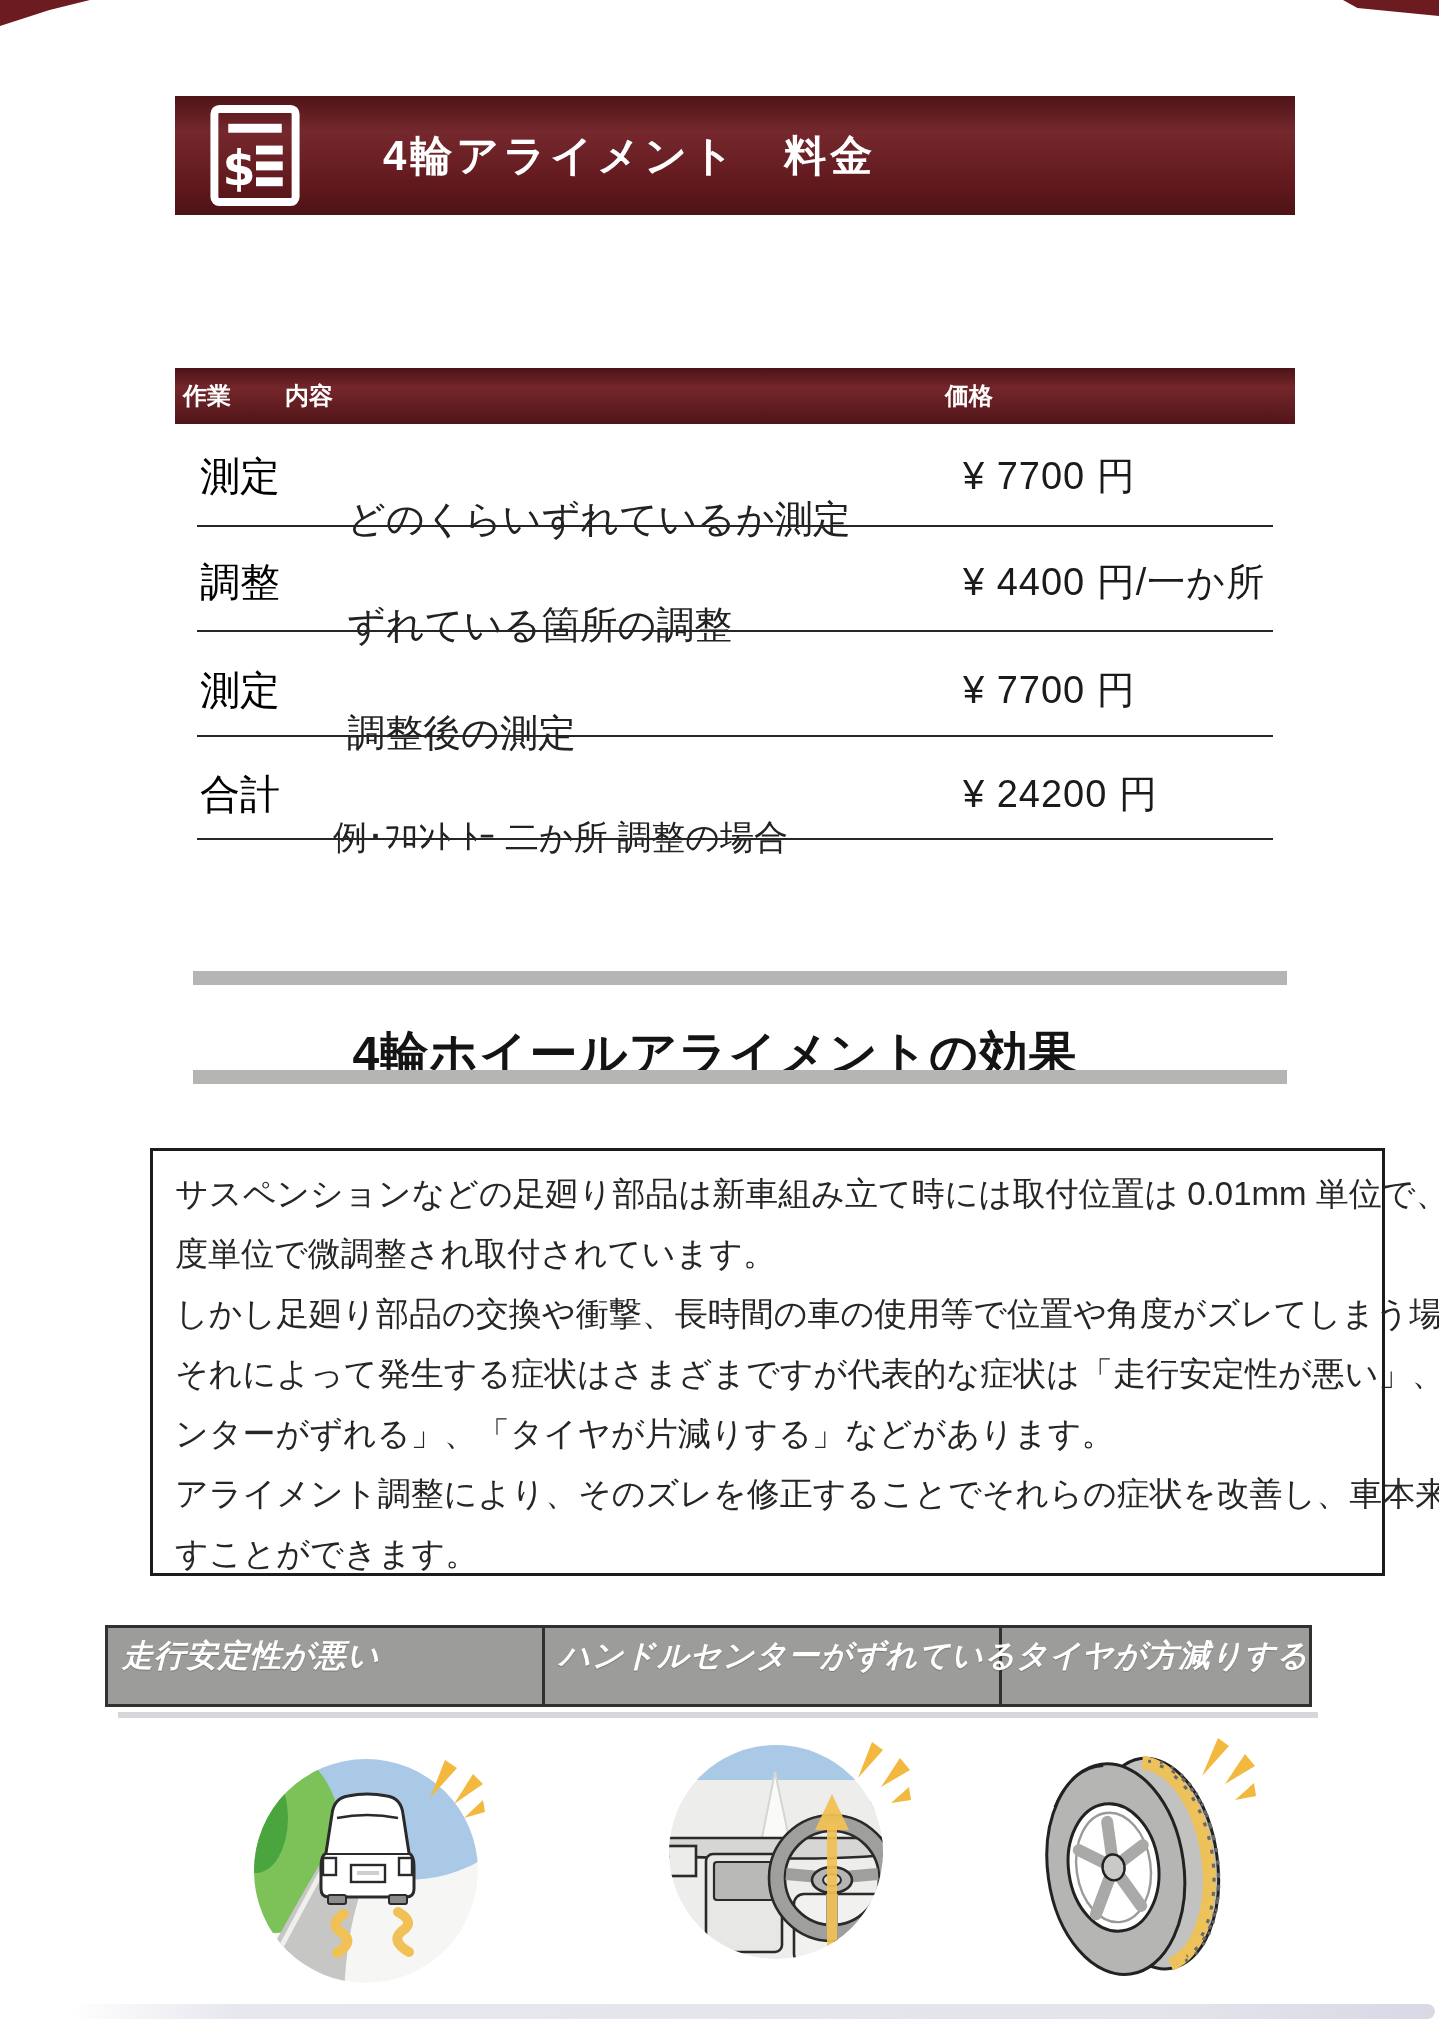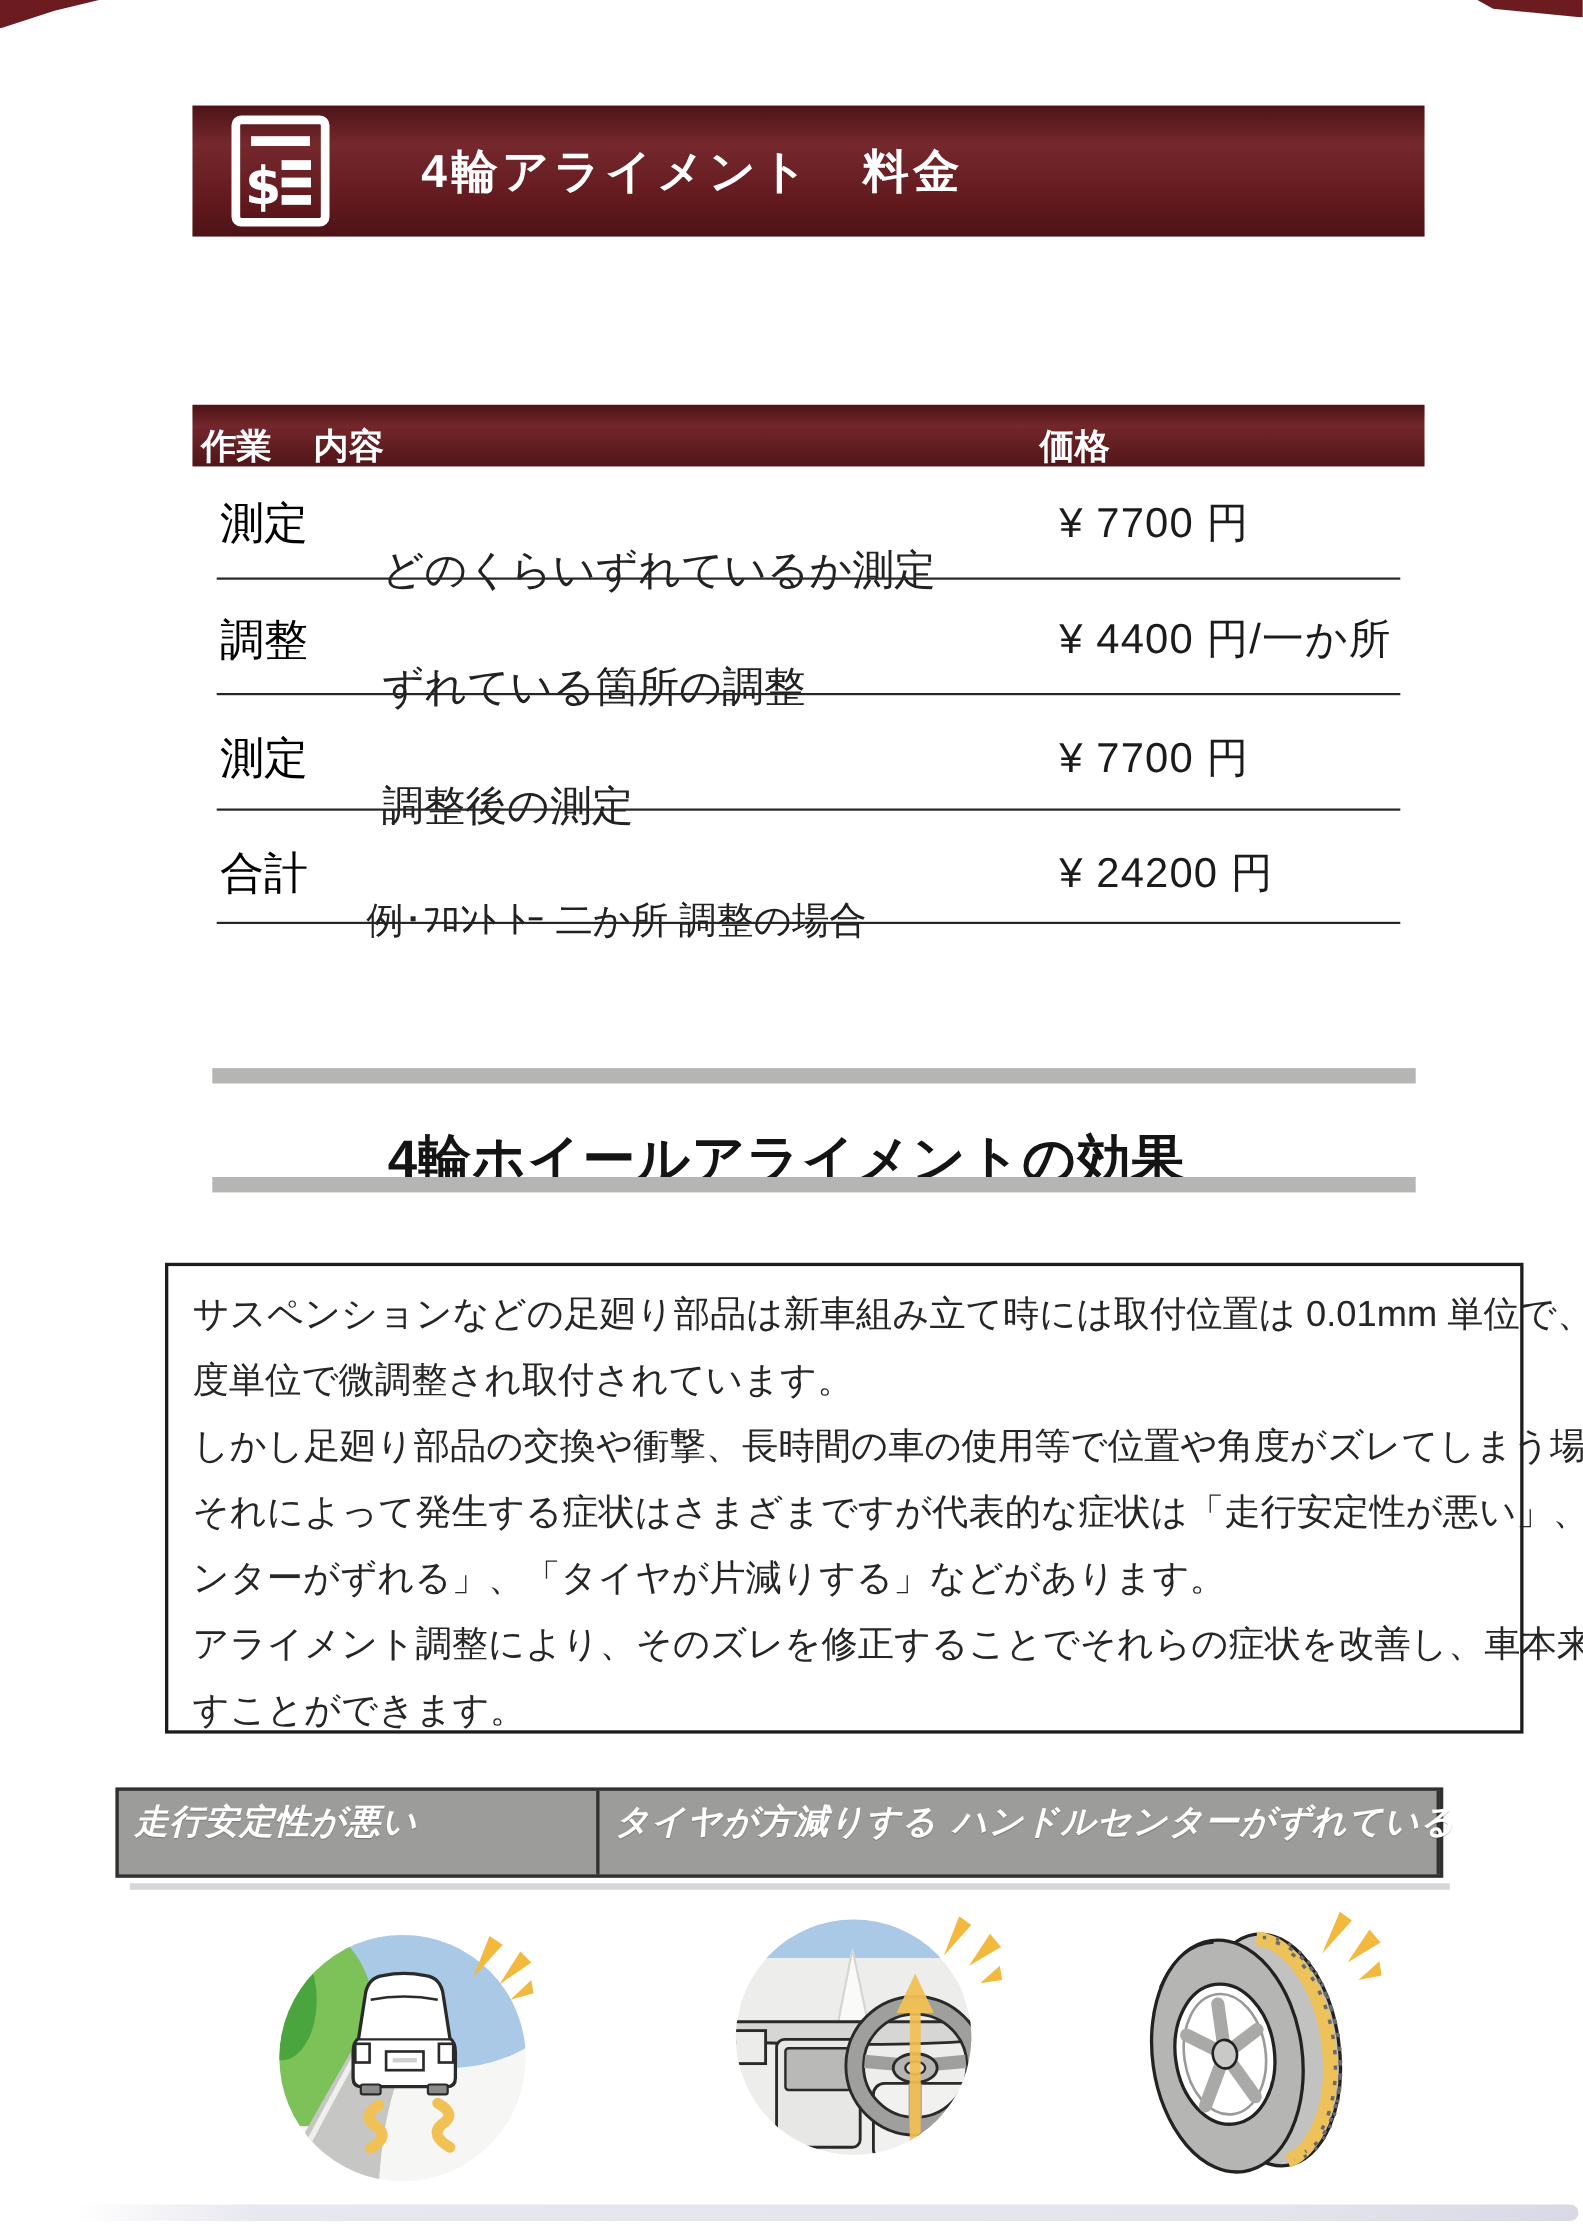--- a/index.html
+++ b/index.html
@@ -22,21 +22,21 @@
   
   .banner { left:175px; top:96px; width:1120px; height:119px; background:#6c1b20;
             background-image:linear-gradient(180deg, rgba(0,0,0,.28), rgba(255,255,255,.06) 30%, rgba(0,0,0,.10) 75%, rgba(0,0,0,.30)); }
   .banner-icon { left:30px; top:8px; width:100px; height:103px; }
   .banner-title { left:208px; top:0; height:119px; display:flex; align-items:center;
                   color:#ffffff; font-size:42px; font-weight:bold; letter-spacing:4px; }
 
   
   .tbl-head { left:175px; top:368px; width:1120px; height:56px; background:#6c1b20;
               background-image:linear-gradient(180deg, rgba(0,0,0,.30), rgba(255,255,255,.05) 35%, rgba(0,0,0,.25)); }
-  .tbl-head span { position:absolute; top:12px; line-height:56px; color:#fff; font-size:32px; font-weight:bold;font-family:Liberation Mono, monospace; }
+  .tbl-head span { position:absolute; top:0; line-height:56px; color:#fff; font-size:24px; font-weight:bold; }
   .th-work  { left:8px; }
   .th-desc  { left:110px; }
   .th-price { left:770px; }
 
   .t-row { left:175px; width:1120px; height:52px; }
   .t-row span { position:absolute; top:0; line-height:52px; white-space:nowrap; }
   .c-work  { left:25px;  font-size:40px; color:#000000;text-align:right; }
   .c-desc  { left:172px; font-size:38px; color:#222;margin-top:43px; }
   .c-price { left:788px; font-size:38px; color:#1b1b1b; letter-spacing:1px; }
   .row-4 .c-desc { font-size:34px; left:158px; }
@@ -126,22 +126,22 @@
   <p>度単位で微調整され取付されています。</p>
   <p>しかし足廻り部品の交換や衝撃、長時間の車の使用等で位置や角度がズレてしまう場合があります。</p>
   <p>それによって発生する症状はさまざまですが代表的な症状は「走行安定性が悪い」、「ハンドルのセ</p>
   <p>ンターがずれる」、「タイヤが片減りする」などがあります。</p>
   <p>アライメント調整により、そのズレを修正することでそれらの症状を改善し、車本来の性能を取り戻</p>
   <p>すことができます。</p>
 </div>
 
 <div class="abs symptom-bar">
   <div class="symptom-col c1">走行安定性が悪い</div>
+  <div class="symptom-col c2">ハンドルセンターがずれている</div>
   <div class="symptom-col c3">タイヤが方減りする</div>
-  <div class="symptom-col c2">ハンドルセンターがずれている</div>
 </div>
 <div class="abs symptom-bar-shadow"></div>
 
 <svg class="ill" style="left:248px; top:1756px;" width="238" height="238" viewBox="0 0 238 238">
   <defs>
       <clipPath id="carClip">
         <circle cx="118" cy="115" r="112"></circle>
       </clipPath>
     </defs>
   <g clip-path="url(#carClip)">

